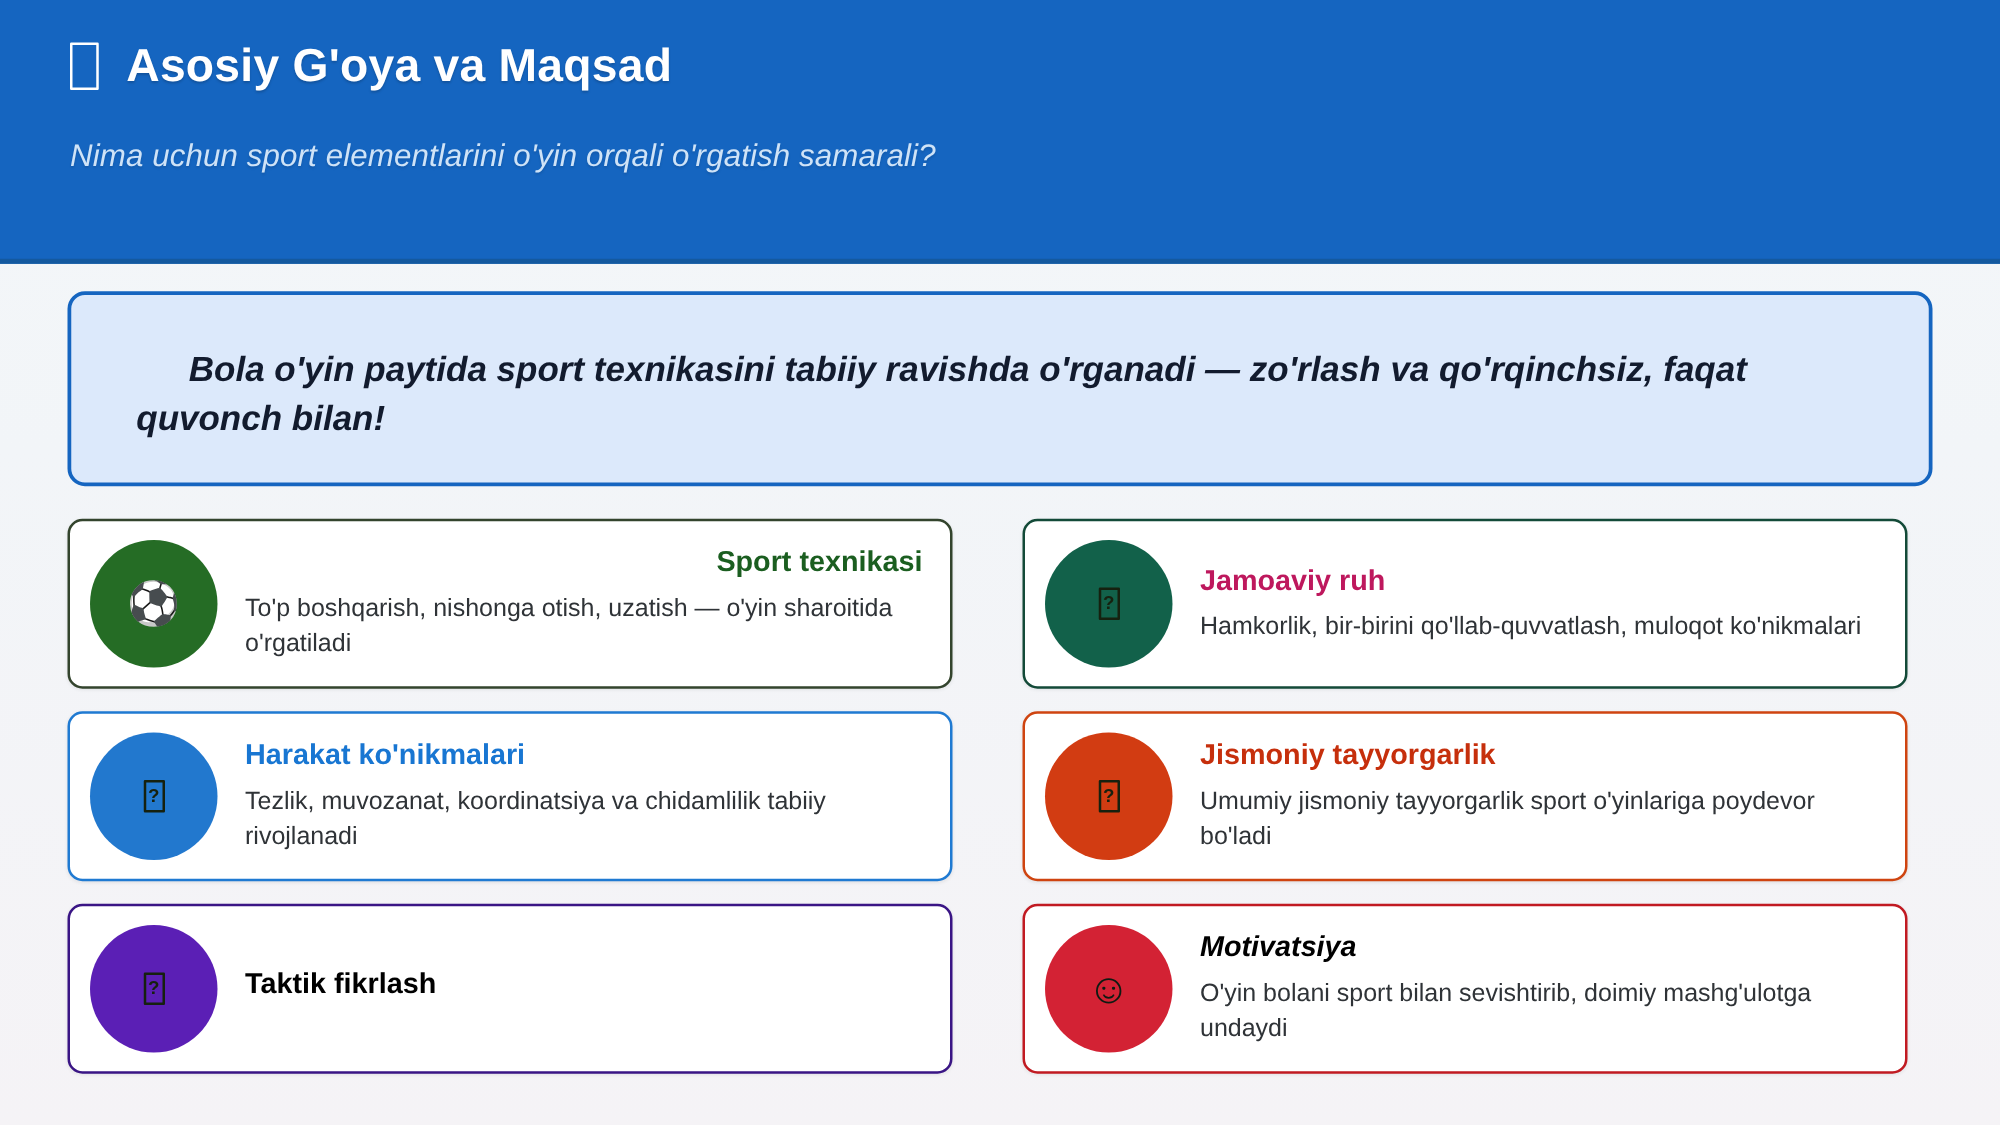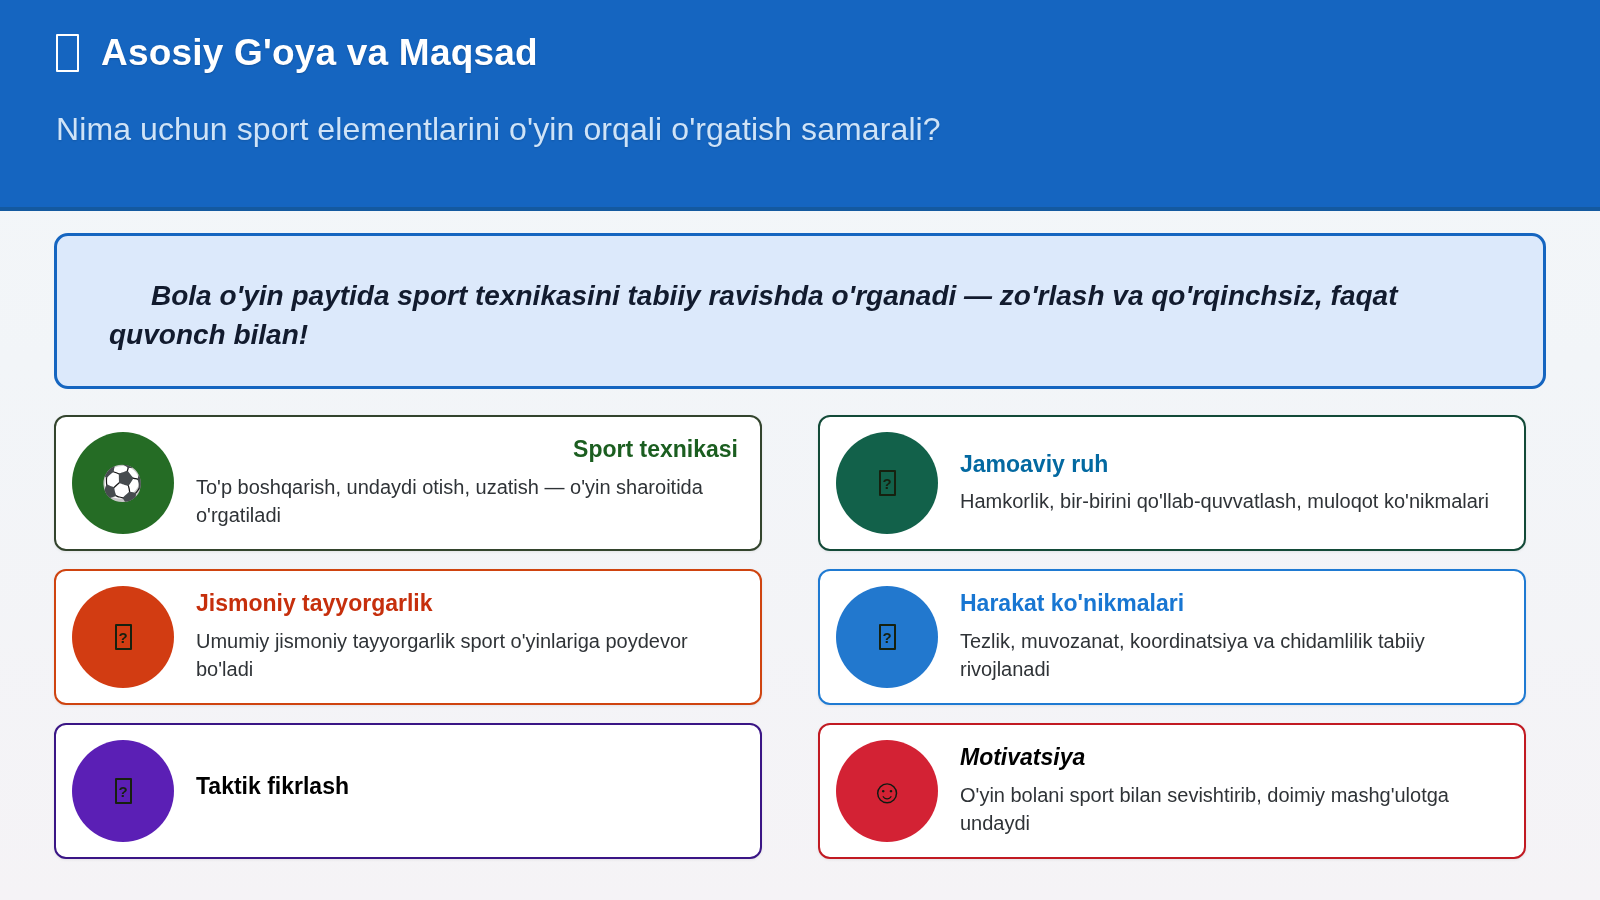--- a/index.html
+++ b/index.html
@@ -50,21 +50,22 @@
     display: inline-block;
     width: 23px;
     height: 38px;
     border: 2.5px solid #ffffff;
     border-radius: 1px;
     flex: 0 0 auto;
   }
 
   .header-subtitle {
     margin-top: 35px;
-    font-size: 32px;
+    font-size: 25px;
+    font-style: italic;
     color: #cfe3f7;
     letter-spacing: 0.1px;
     text-shadow: 0 1px 2px rgba(0,0,0,0.12);
   }
 
   
   .quote-box {
     position: absolute;
     left: 54px;
     top: 233px;
@@ -182,51 +183,51 @@
   </div>
 
   <div class="grid">
 
     <div class="card" style="border-color: rgb(51, 68, 45);">
       <div class="card-icon" style="background: rgb(37, 108, 37);">
         <span class="glyph">⚽</span>
       </div>
       <div class="card-body">
         <div class="card-title" style="color: rgb(27, 94, 32); text-align: right;">Sport texnikasi</div>
-        <div class="card-desc">To'p boshqarish, undaydi otish, uzatish — o'yin sharoitida o'rgatiladi</div>
+        <div class="card-desc">To'p boshqarish, nishonga otish, uzatish — o'yin sharoitida o'rgatiladi</div>
       </div>
     </div>
 
     <div class="card" style="border-color: rgb(19, 74, 56);">
       <div class="card-icon" style="background: rgb(18, 97, 74);">
         <span class="tofu-sm"></span>
       </div>
       <div class="card-body">
-        <div class="card-title" style="color: #0369a1;">Jamoaviy ruh</div>
+        <div class="card-title" style="color: #be185d;">Jamoaviy ruh</div>
         <div class="card-desc">Hamkorlik, bir-birini qo'llab-quvvatlash, muloqot ko'nikmalari</div>
+      </div>
+    </div>
+
+    <div class="card" style="border-color: rgb(31, 122, 210);">
+      <div class="card-icon" style="background: rgb(34, 120, 206);">
+        <span class="tofu-sm"></span>
+      </div>
+      <div class="card-body">
+        <div class="card-title" style="color: rgb(24, 118, 210);">Harakat ko'nikmalari</div>
+        <div class="card-desc">Tezlik, muvozanat, koordinatsiya va chidamlilik tabiiy rivojlanadi</div>
       </div>
     </div>
 
     <div class="card" style="border-color: rgb(207, 68, 16);">
       <div class="card-icon" style="background: rgb(210, 60, 18);">
         <span class="tofu-sm"></span>
       </div>
       <div class="card-body">
         <div class="card-title" style="color: rgb(198, 47, 12);">Jismoniy tayyorgarlik</div>
         <div class="card-desc">Umumiy jismoniy tayyorgarlik sport o'yinlariga poydevor bo'ladi</div>
-      </div>
-    </div>
-
-    <div class="card" style="border-color: rgb(31, 122, 210);">
-      <div class="card-icon" style="background: rgb(34, 120, 206);">
-        <span class="tofu-sm"></span>
-      </div>
-      <div class="card-body">
-        <div class="card-title" style="color: rgb(24, 118, 210);">Harakat ko'nikmalari</div>
-        <div class="card-desc">Tezlik, muvozanat, koordinatsiya va chidamlilik tabiiy rivojlanadi</div>
       </div>
     </div>
 
     <div class="card" style="border-color: rgb(58, 21, 133);">
       <div class="card-icon" style="background: rgb(91, 31, 181);">
         <span class="tofu-sm"></span>
       </div>
       <div class="card-body">
         <div class="card-title" style="color: #000000;">Taktik fikrlash</div>
       </div>

